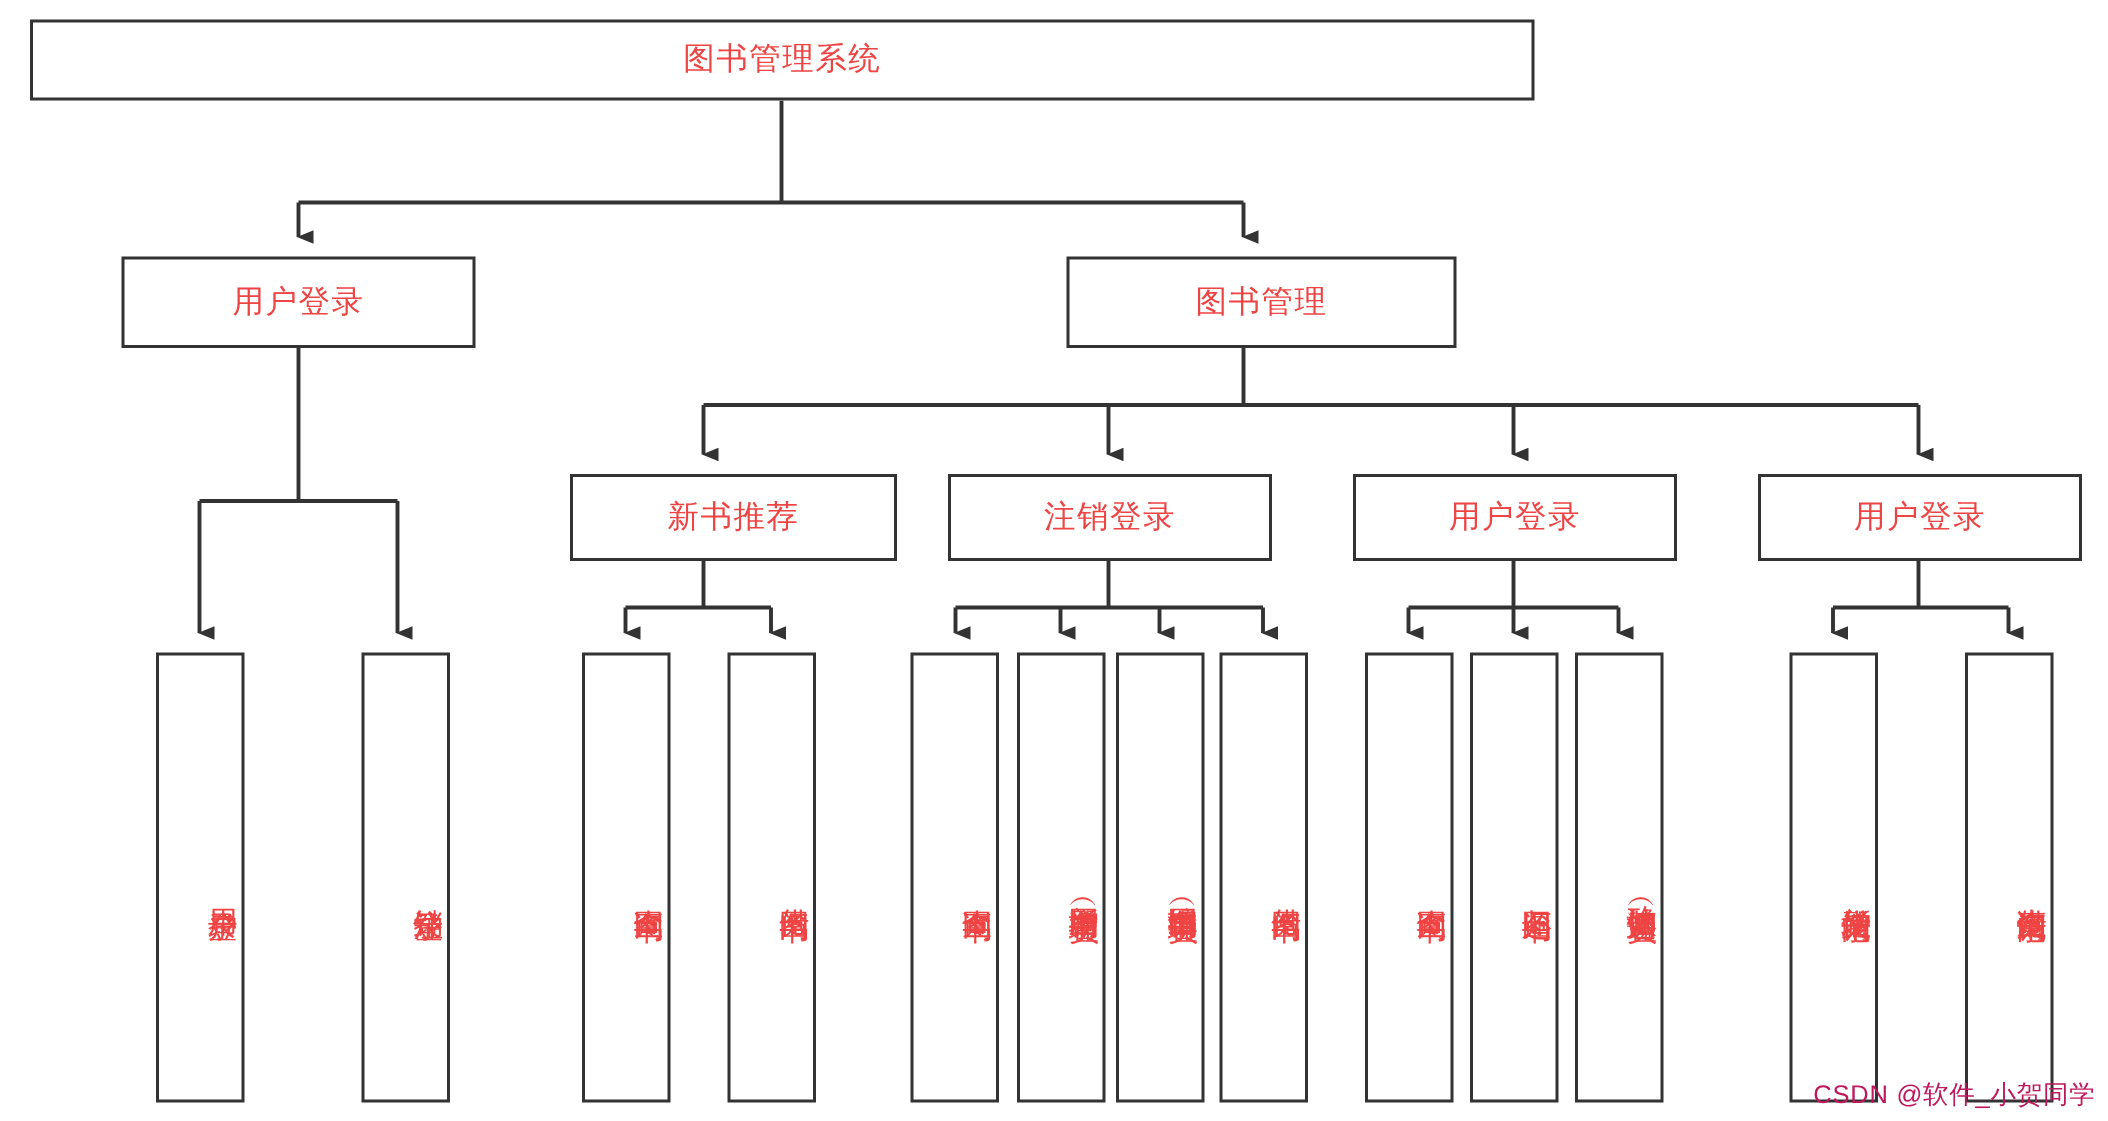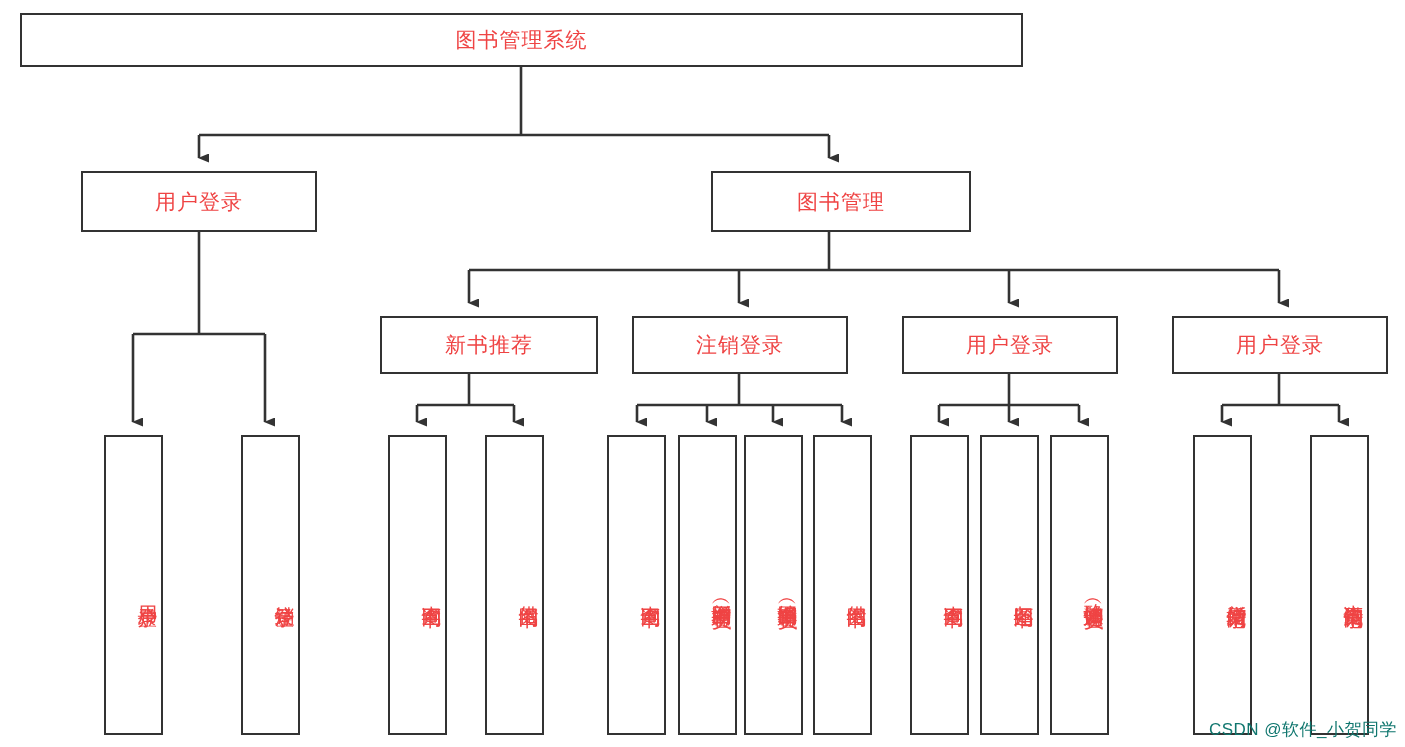--- a/index.html
+++ b/index.html
@@ -56,21 +56,21 @@
   .node.vert .vlabel {
     writing-mode: vertical-rl;
     text-orientation: upright;
     display: block;
   }
   .watermark {
     position: absolute;
     right: 8px;
     bottom: 6px;
     font-size: 17px;
-    color: #0f766e;
+    color: #be185d;
     white-space: nowrap;
     z-index: 3;
     letter-spacing: 0.5px;
   }
 </style>
 </head>
 <body>
 
 <div id="diagram-root">
 

